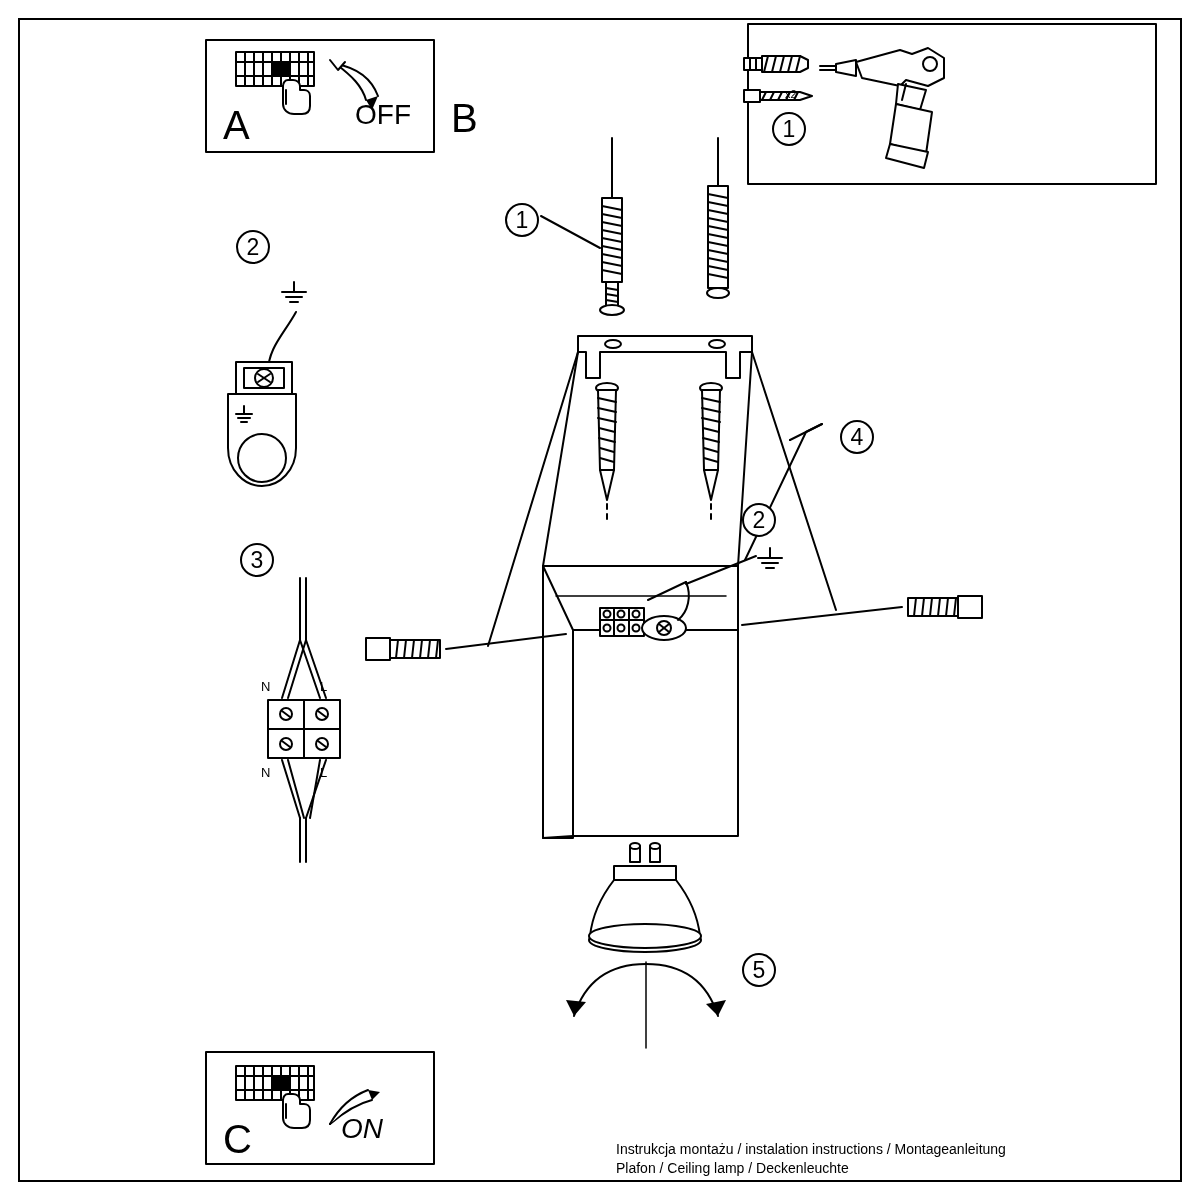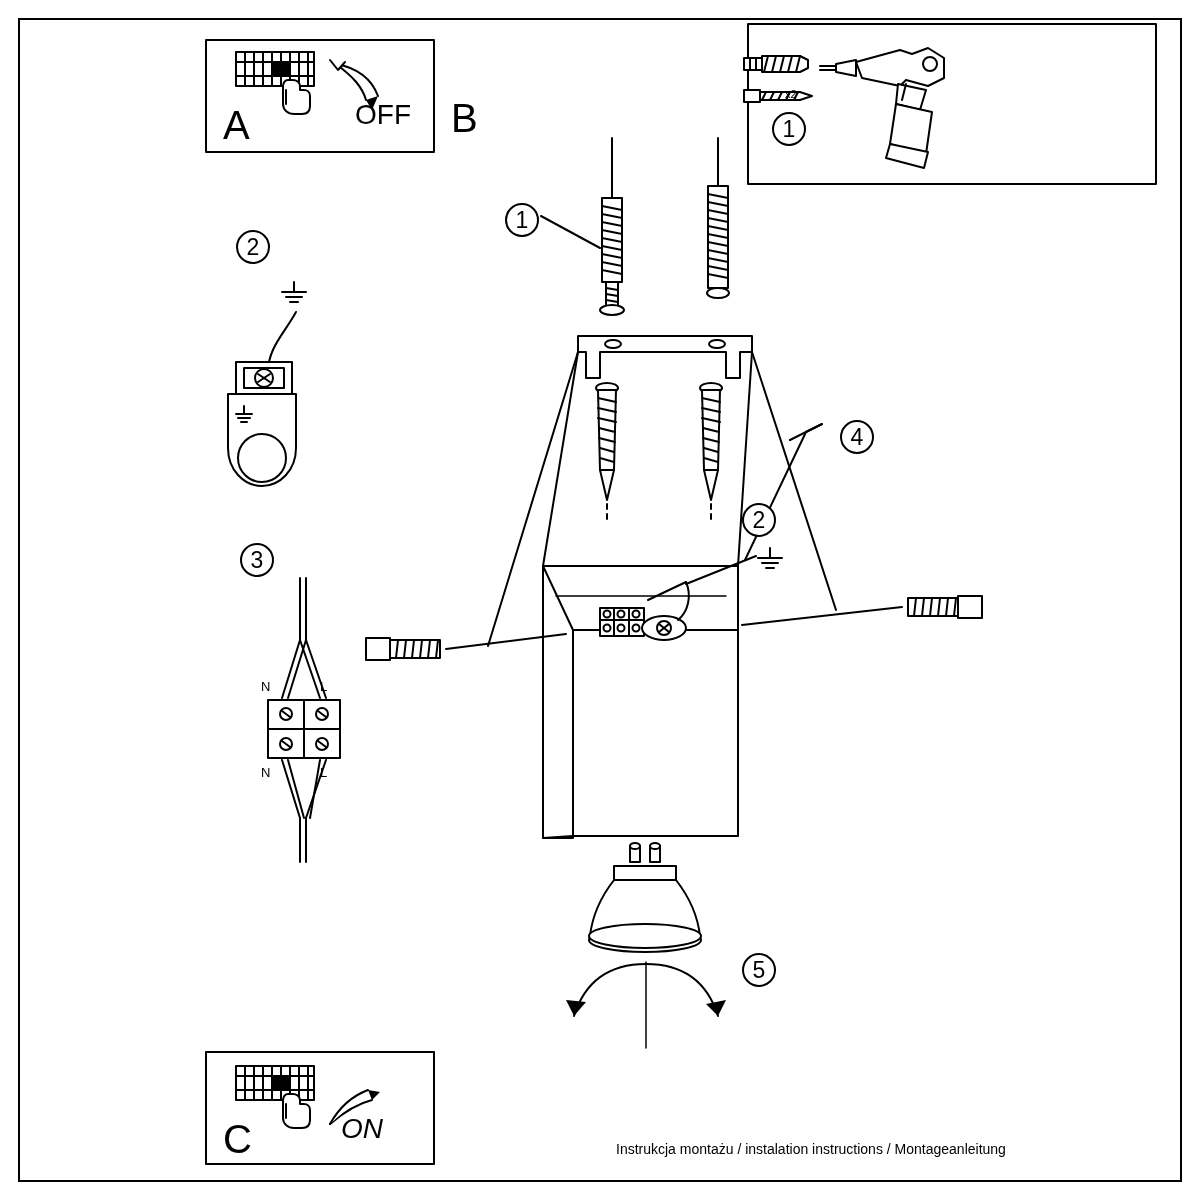--- a/index.html
+++ b/index.html
@@ -420,15 +420,16 @@
   <div class="lbl nl" style="left:261px; top:765px;">N</div>
   <div class="lbl nl" style="left:320px; top:765px;">L</div>
 
   <div class="circle-num" style="left:505px; top:203px;">1</div>
   <div class="circle-num" style="left:840px; top:420px;">4</div>
   <div class="circle-num" style="left:742px; top:503px;">2</div>
   <div class="circle-num" style="left:742px; top:953px;">5</div>
 
   <div class="footer" style="left:616px; top:1112px; width:420px;margin-top:28px;">
     <div>Instrukcja montażu / instalation instructions / Montageanleitung</div>
+    <div>Plafon / Ceiling lamp / Deckenleuchte</div>
   </div>
 
 </div>
 
 </body></html>

